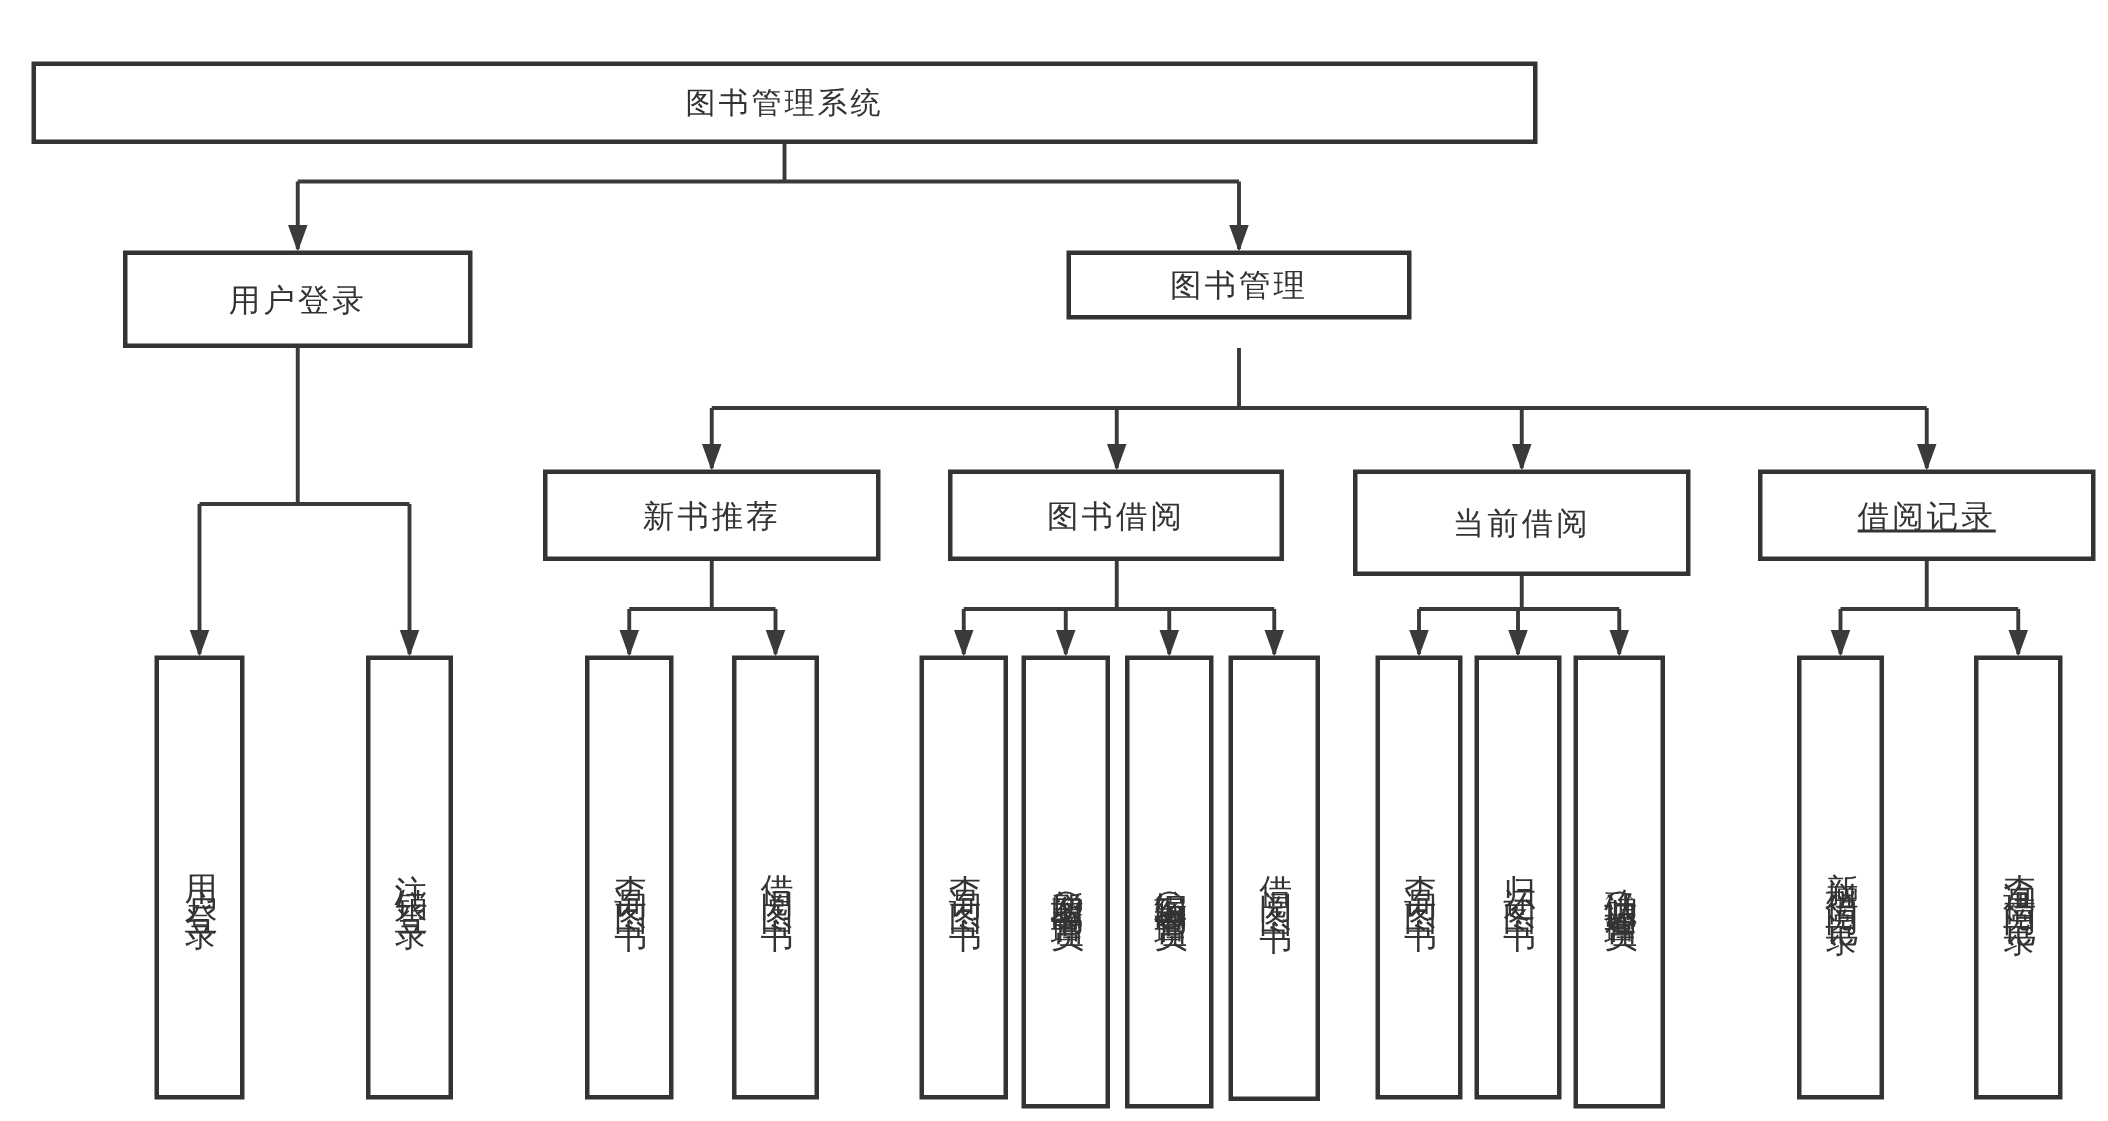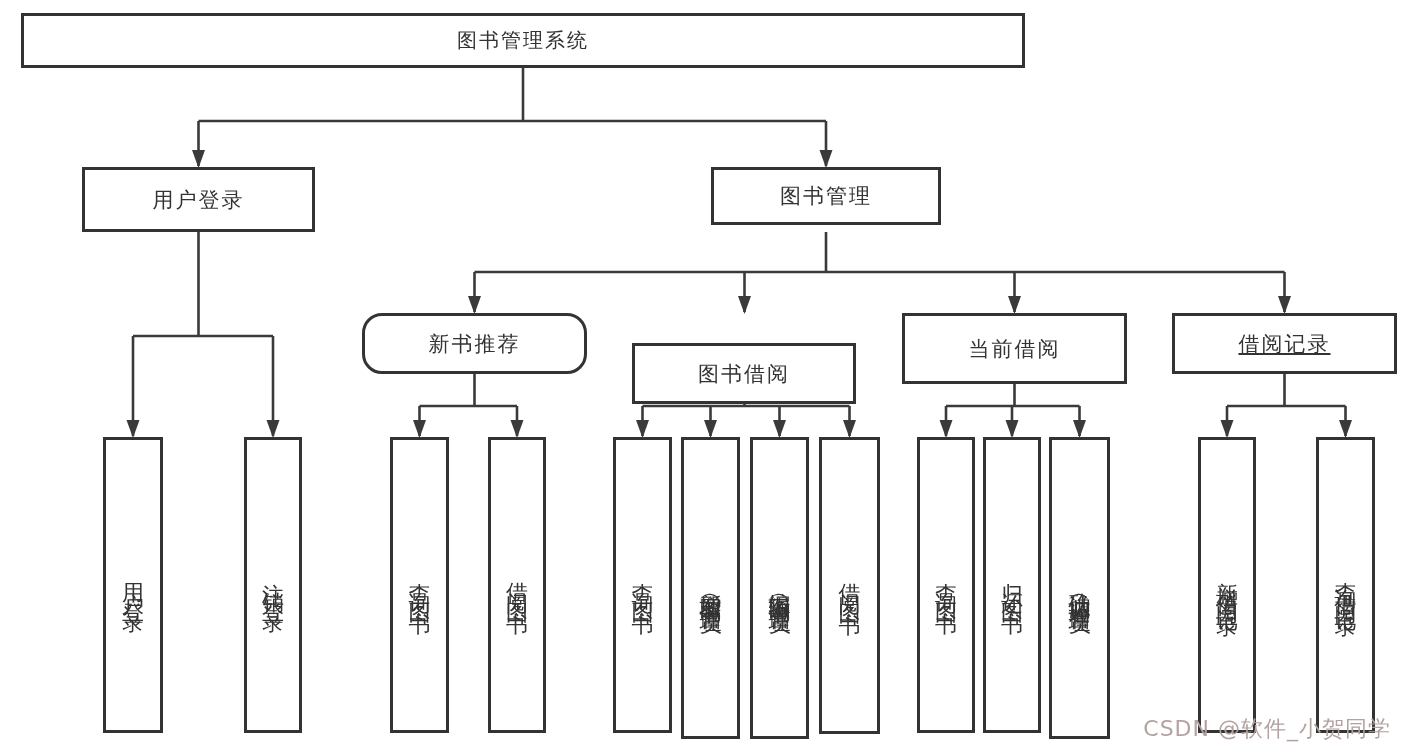--- a/index.html
+++ b/index.html
@@ -16,21 +16,21 @@
     background:#ffffff;
     border:3px solid #333333;
     box-sizing:border-box;
     display:flex;
     align-items:center;
     justify-content:center;
     color:#333333;
     z-index:2;
   }
   .node.h{font-size:21px;letter-spacing:2px;white-space:nowrap;}
-  .node.h.title{font-size:20px;}
+  .node.h.title{font-size:20px;margin-top:28px;}
   .node.v .vtext{
     writing-mode:vertical-rl;
     text-orientation:mixed;
     font-size:22px;
     line-height:1;
   }
   .node.v .sp-wide{letter-spacing:10px;}
   .node.v .sp-med{letter-spacing:7px;}
   .node.v .sp-dense{letter-spacing:3px;}
   #watermark{
@@ -103,27 +103,27 @@
       <polyline points="1345.5,406 1345.5,436" fill="none" stroke="#3a3a3a" stroke-width="2.6"></polyline>
       <polygon points="1345.5,438 1339,420 1352,420" fill="#3a3a3a"></polygon>
     </svg>
   <div id="nodes">
       <div class="node h title" style="left: 21px; top: 13px; width: 1004px; height: 55px;">
         <span>图书管理系统</span>
       </div>
       <div class="node h" style="left: 82px; top: 167px; width: 233px; height: 65px;">
         <span>用户登录</span>
       </div>
-      <div class="node h" style="left: 711px; top: 167px; width: 230px; height: 58px;">
+      <div class="node h" style="left: 711px; top: 167px; width: 230px; height: 46px;">
         <span>图书管理</span>
       </div>
-      <div class="node h" style="left: 362px; top: 313px; width: 225px; height: 61px; border-radius: 20px;">
+      <div class="node h" style="left: 362px; top: 313px; width: 225px; height: 61px;">
         <span>新书推荐</span>
       </div>
-      <div class="node h" style="left: 632px; top: 313px; width: 224px; height: 61px; margin-top: 30px;">
+      <div class="node h" style="left: 632px; top: 313px; width: 224px; height: 61px;">
         <span>图书借阅</span>
       </div>
       <div class="node h" style="left: 902px; top: 313px; width: 225px; height: 71px;">
         <span>当前借阅</span>
       </div>
       <div class="node h" style="left: 1172px; top: 313px; width: 225px; height: 61px; text-decoration: underline;">
         <span>借阅记录</span>
       </div>
       <div class="node v" style="left: 103px; top: 437px; width: 60px; height: 296px;">
         <span class="vtext sp-wide">用户登录</span>
@@ -158,14 +158,13 @@
       <div class="node v" style="left: 1049px; top: 437px; width: 61px; height: 302px;">
         <span class="vtext sp-dense">确认归还（管理员）</span>
       </div>
       <div class="node v" style="left: 1198px; top: 437px; width: 58px; height: 296px;">
         <span class="vtext sp-med">新增借阅记录</span>
       </div>
       <div class="node v" style="left: 1316px; top: 437px; width: 59px; height: 296px;">
         <span class="vtext sp-med">查询借阅记录</span>
       </div>
     </div>
-  <div id="watermark">CSDN @软件_小贺同学</div>
 </div>
 
 </body></html>

